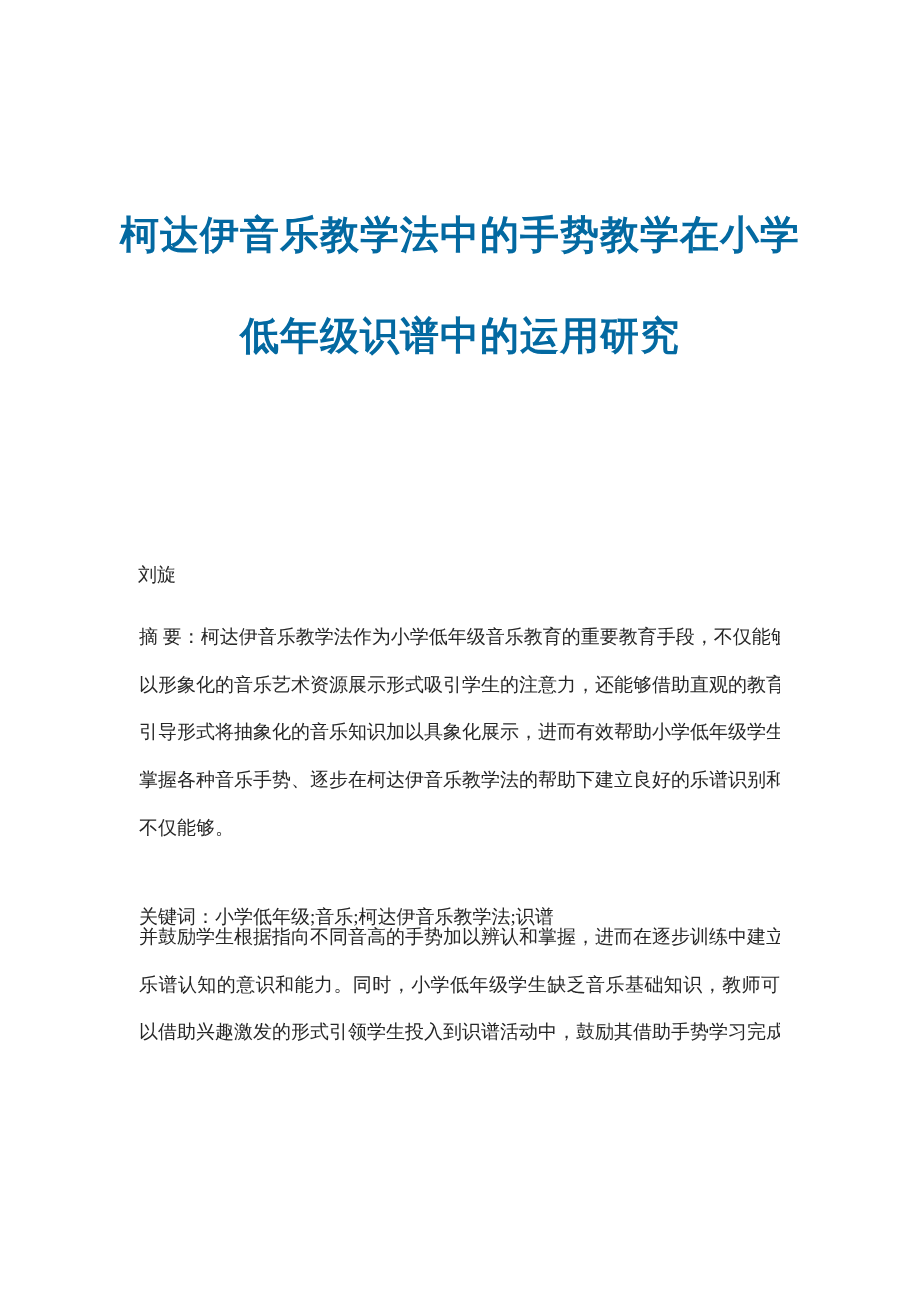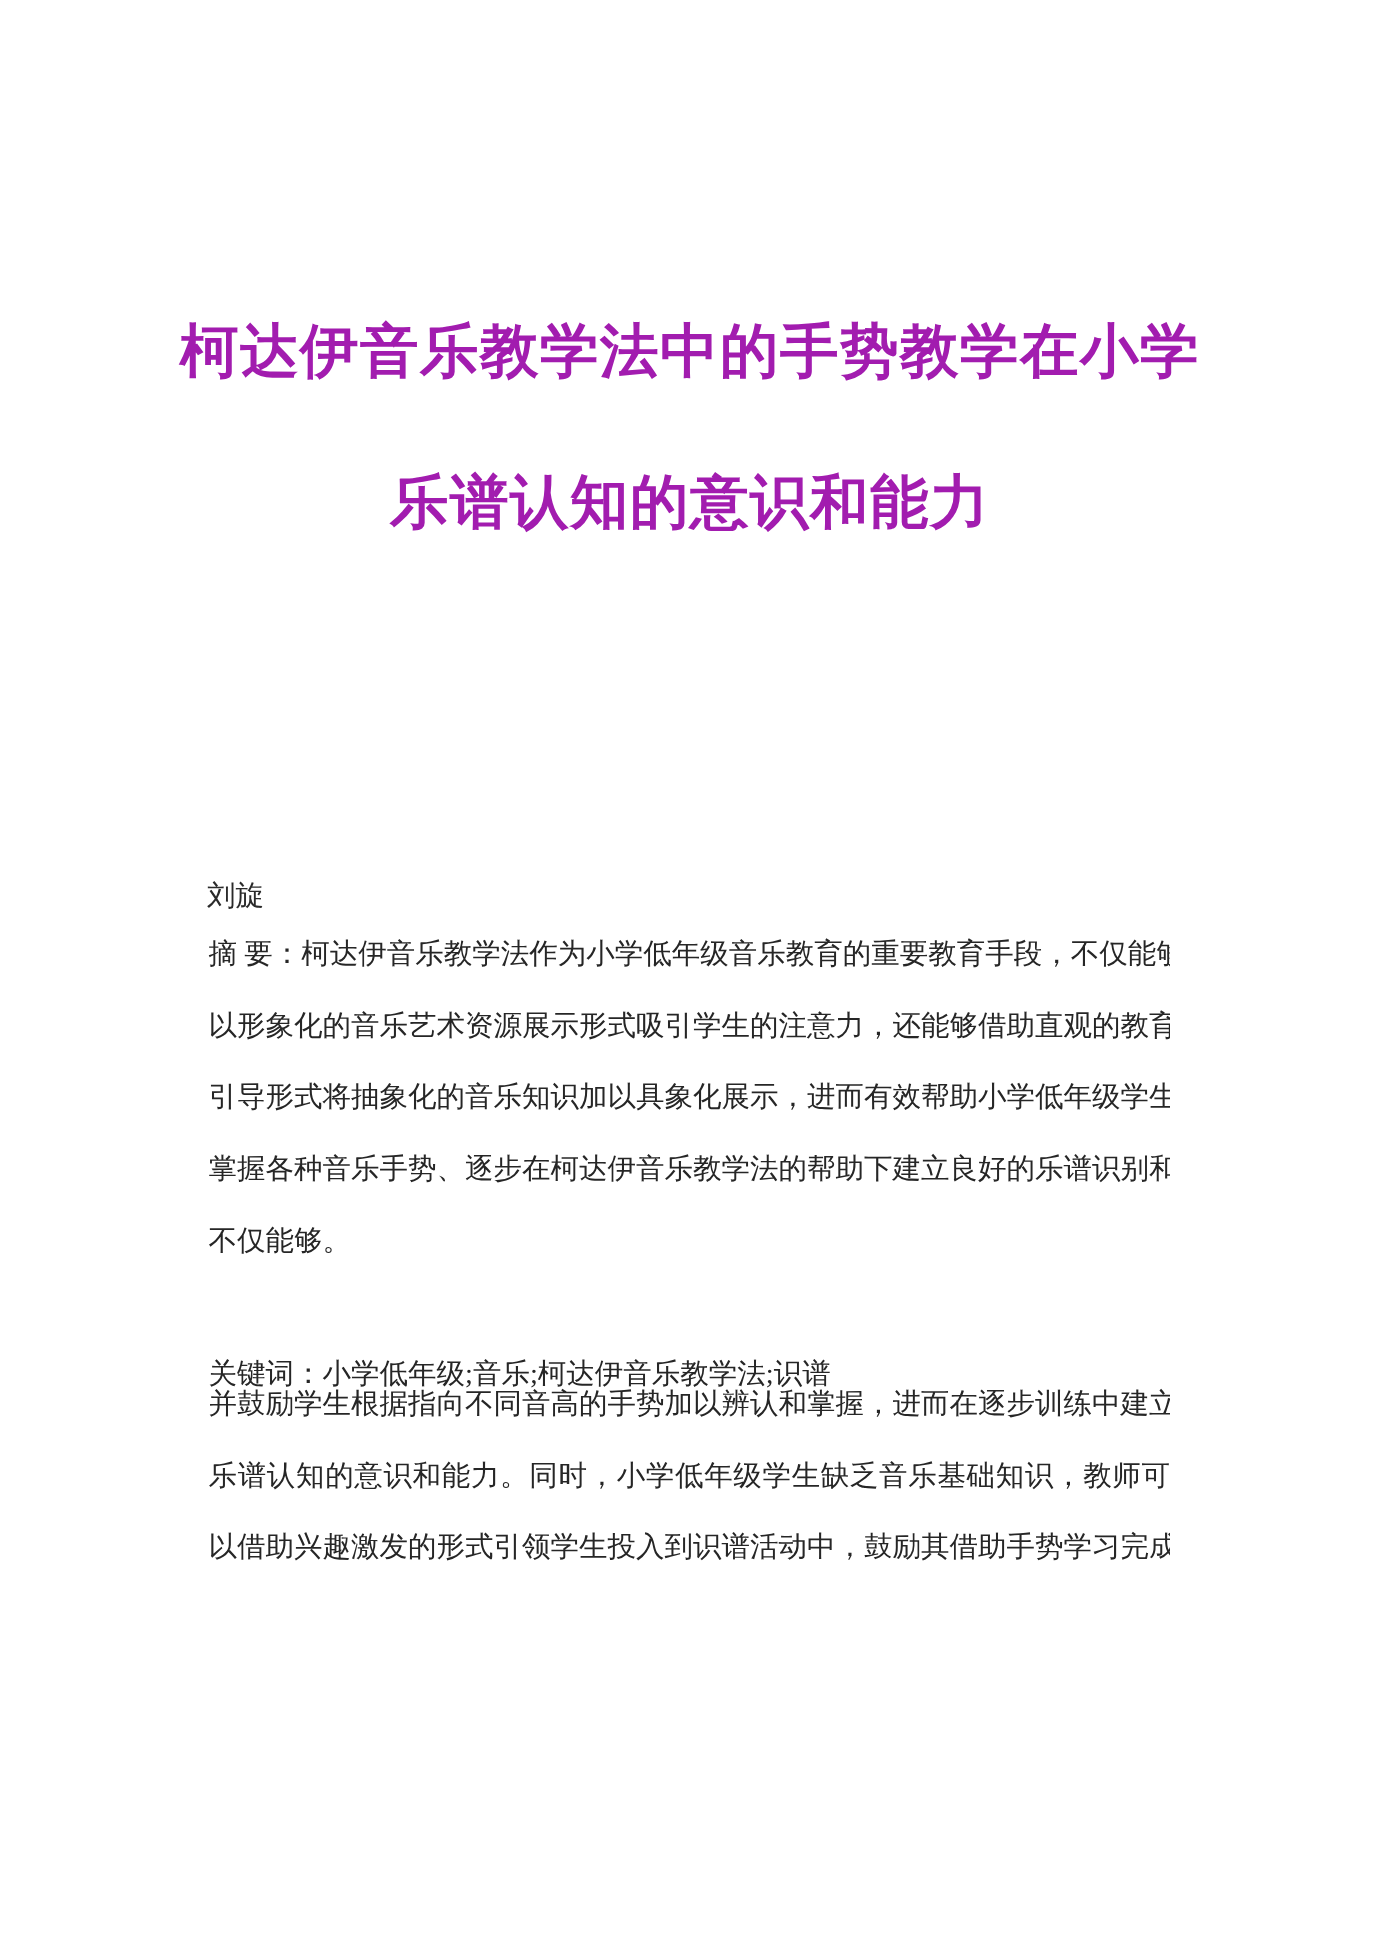--- a/index.html
+++ b/index.html
@@ -17,35 +17,34 @@
     font-family: "Liberation Serif", serif;
     color: #1e1e1e;
   }
   .doc-title {
     position: absolute;
     left: 0;
     width: 920px;
     text-align: center;
     font-size: 39px;
     font-weight: bold;
-    color: #a21caf;
+    color: #0369a1;
     line-height: 46px;
     letter-spacing: 1px;
     white-space: nowrap;
   }
   .doc-title.l1 { top: 212px; }
   .doc-title.l2 { top: 313px; }
   .author {
     position: absolute;
     left: 138px;
     top: 562px;
     font-size: 19px;
     line-height: 26px;
     color: #2a2a2a;
-    margin-top: 23px;
   }
   .text-block {
     position: absolute;
     left: 139px;
     width: 641px;
   }
   .text-block .line {
     line-height: 47.7px;
     font-size: 19px;
     color: #262626;
@@ -65,21 +64,21 @@
   }
   .body-block { top: 913px; }
 </style>
 </head>
 <body>
 
 <div class="page">
 
   <div class="doc-title l1">柯达伊音乐教学法中的手势教学在小学</div>
 
-  <div class="doc-title l2">乐谱认知的意识和能力</div>
+  <div class="doc-title l2">低年级识谱中的运用研究</div>
 
   <div class="author">刘旋</div>
 
   <div class="text-block abstract-block">
       <div class="line">摘 要：柯达伊音乐教学法作为小学低年级音乐教育的重要教育手段，不仅能够</div>
       <div class="line">以形象化的音乐艺术资源展示形式吸引学生的注意力，还能够借助直观的教育</div>
       <div class="line">引导形式将抽象化的音乐知识加以具象化展示，进而有效帮助小学低年级学生</div>
       <div class="line">掌握各种音乐手势、逐步在柯达伊音乐教学法的帮助下建立良好的乐谱识别和</div>
       <div class="line">不仅能够。</div>
     </div>

